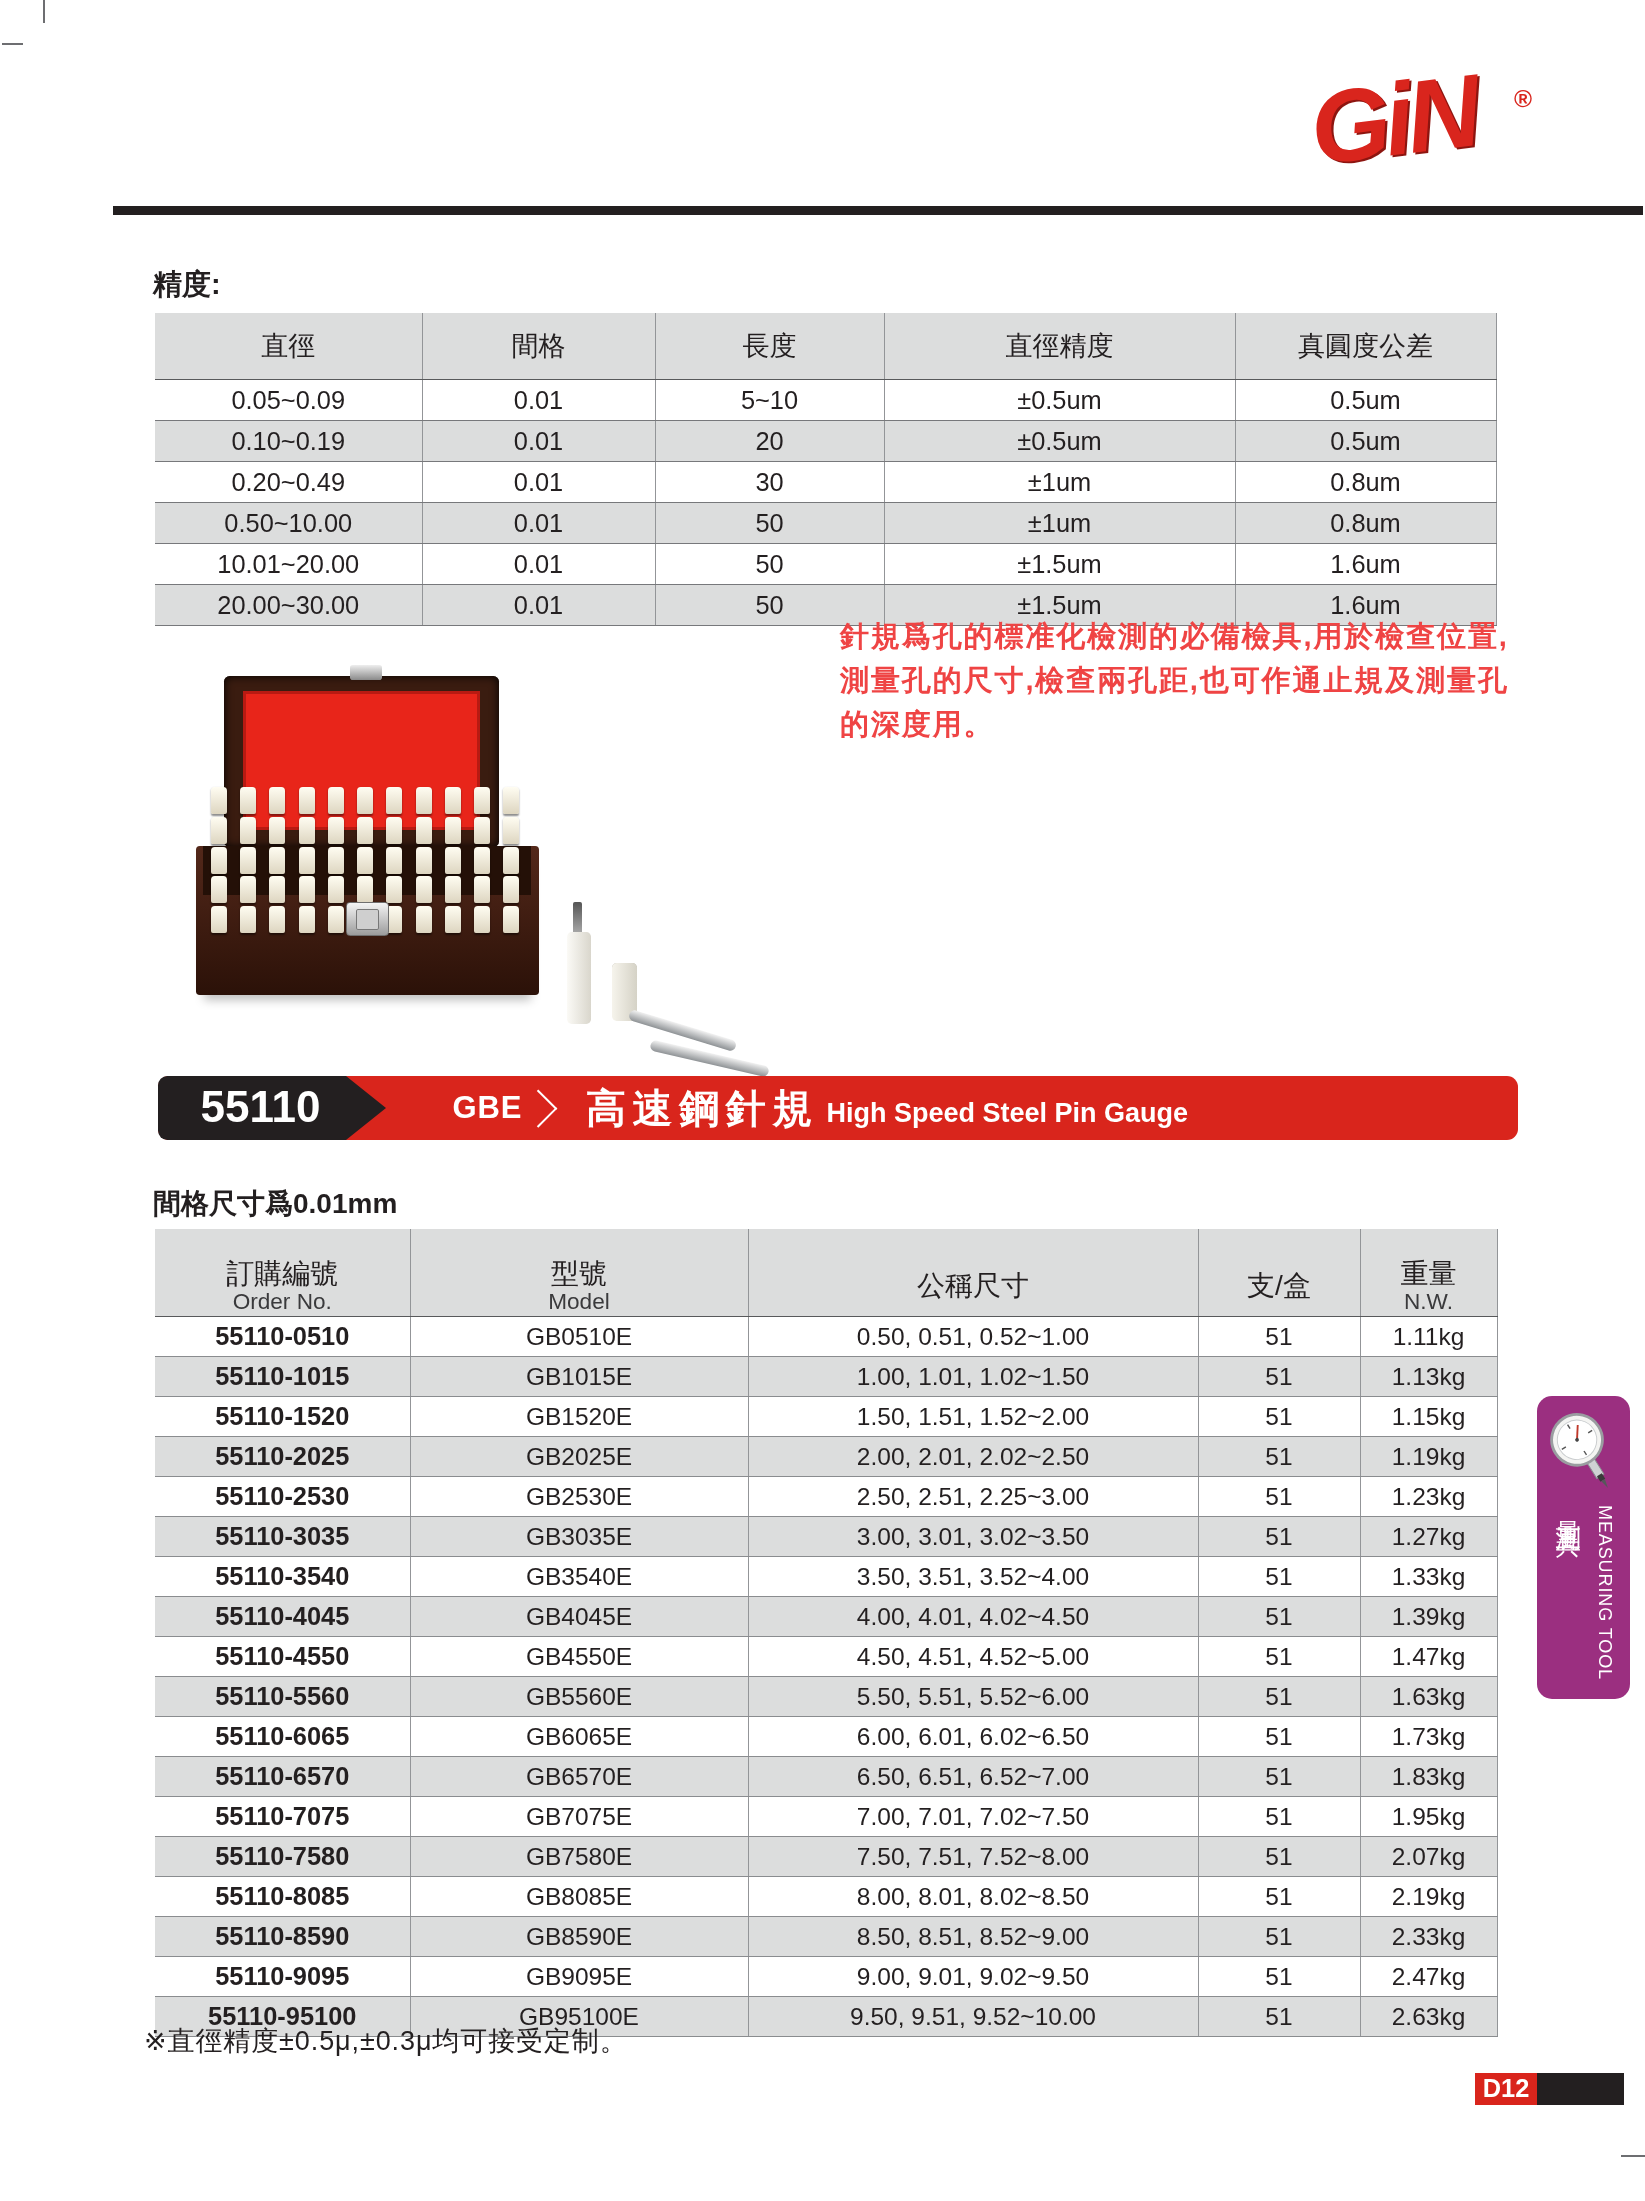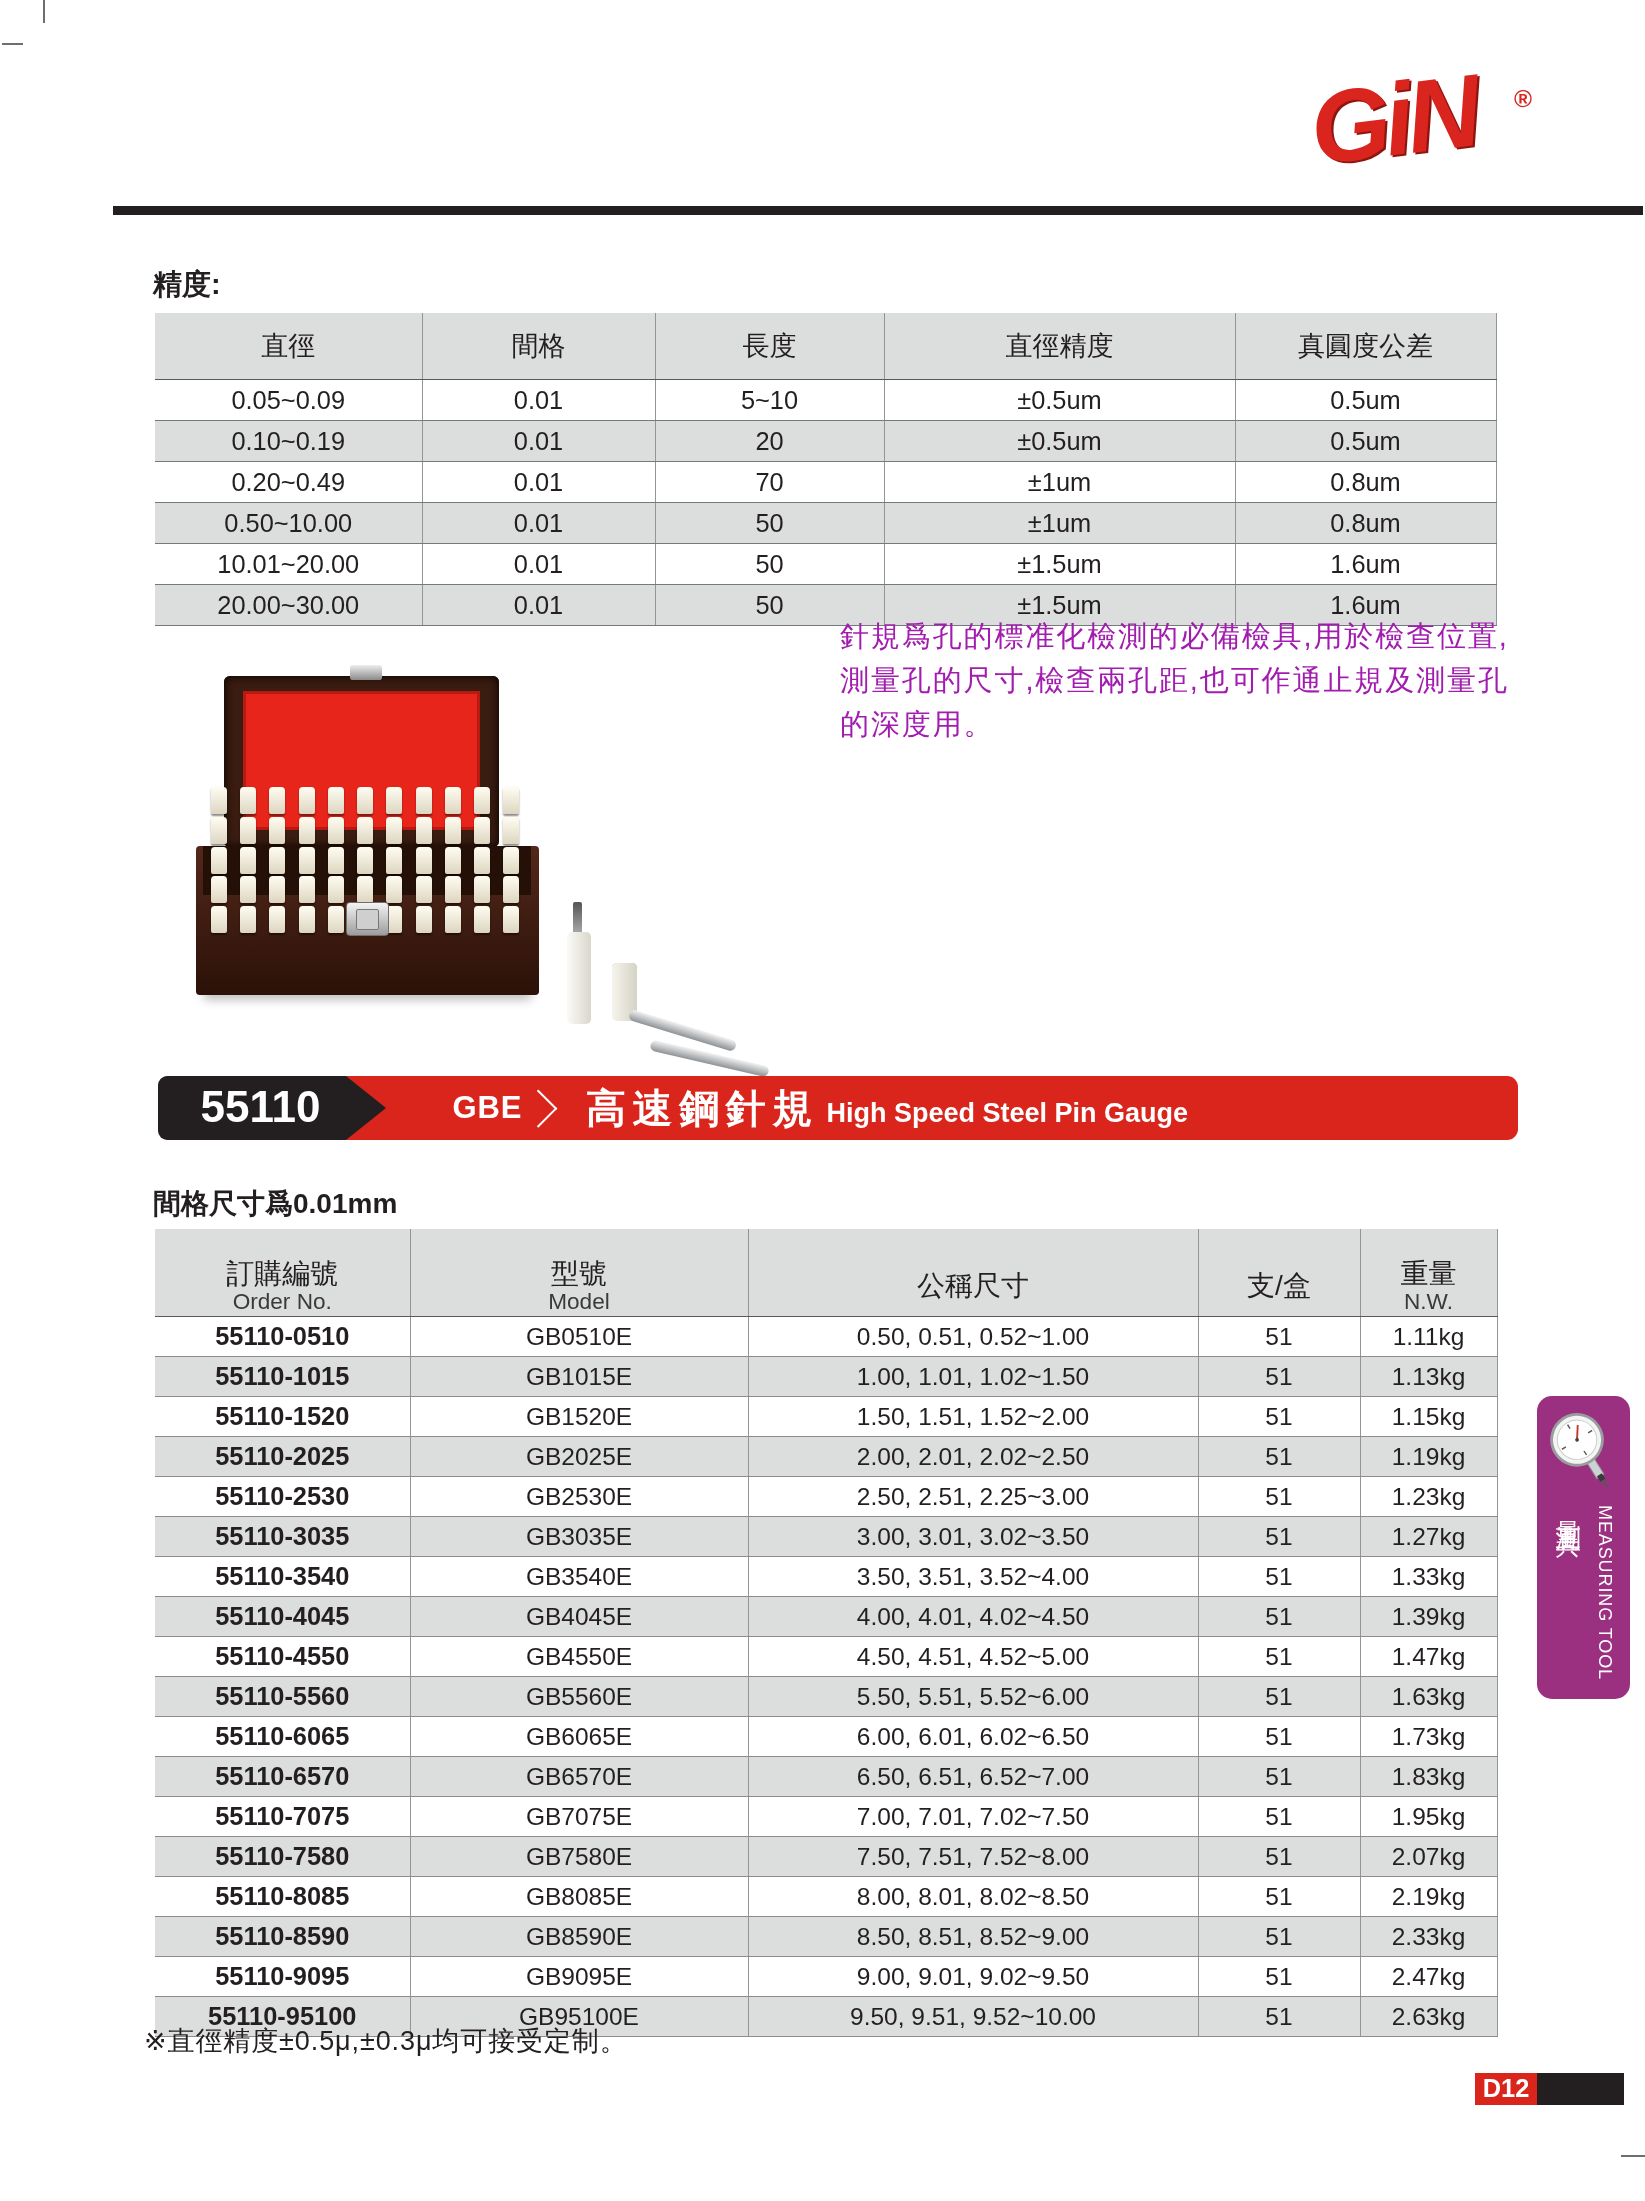--- a/index.html
+++ b/index.html
@@ -51,21 +51,21 @@
   .handle1{position:absolute;left:426px;top:282px;width:23.5px;height:92px;background:linear-gradient(90deg,#fbfaf6,#d9d6cc);border-radius:4.7px;}
   .handle1-tip{position:absolute;left:432px;top:252px;width:9.4px;height:32px;background:linear-gradient(#555,#aaa);border-radius:1.9px;}
   .handle2{position:absolute;left:471px;top:313px;width:25.4px;height:58px;background:linear-gradient(90deg,#f6f4ec,#d5d2c6);border-radius:4.7px;}
   .handle2-band{position:absolute;left:471px;top:313px;width:25.4px;height:13px;background:#b9b6ac;border-radius:4.7px 4.7px 0 0;}
   .steel-pin{position:absolute;height:11.3px;background:linear-gradient(#f2f2f2,#8f9396);border-radius:5.6px;}
   .steel-pin.p1{left:486px;top:375px;width:111px;transform:rotate(17deg);}
   .steel-pin.p2{left:508px;top:403px;width:121px;transform:rotate(13deg);}
   
   .desc{
     position:absolute;left:840px;top:614px;width:687px;
-    font-size:29px;line-height:1.52;letter-spacing:1.9px;white-space:pre-line;color:#a21caf;
+    font-size:29px;line-height:1.52;letter-spacing:1.9px;white-space:pre-line;color:#ef4444;font-weight:bold;
   }
   
   .banner{position:absolute;left:158px;top:1076px;width:1360px;height:64px;background:#d9251c;border-radius:11px;}
   .banner-black{position:absolute;left:0;top:0;width:188px;height:64px;background:#231f20;border-radius:9.4px 0 0 9.4px;}
   .banner-black-arrow{position:absolute;left:188px;top:0;width:0;height:0;border-top:32px solid transparent;border-bottom:32px solid transparent;border-left:40px solid #231f20;}
   .banner-code{position:absolute;left:0;top:0;width:205px;height:64px;line-height:62px;text-align:center;color:#fff;font-size:44px;font-weight:bold;}
   .banner-brand{position:absolute;left:254px;top:0;width:151px;height:64px;line-height:64px;text-align:center;color:#fff;font-size:31px;font-weight:bold;letter-spacing:0.9px;}
   .chev{position:absolute;left:367px;top:19px;width:24.5px;height:24.5px;border-top:2.8px solid #fff;border-right:2.8px solid #fff;transform:rotate(45deg);}
   .banner-title{position:absolute;left:428px;top:0;height:64px;display:flex;align-items:center;color:#fff;}
   .banner-title .zh{font-size:40px;font-weight:bold;letter-spacing:6.6px;}
@@ -144,21 +144,21 @@
         <tr>
           <td>0.10~0.19</td>
           <td>0.01</td>
           <td>20</td>
           <td>±0.5um</td>
           <td>0.5um</td>
         </tr>
         <tr>
           <td>0.20~0.49</td>
           <td>0.01</td>
-          <td>70</td>
+          <td>30</td>
           <td>±1um</td>
           <td>0.8um</td>
         </tr>
         <tr>
           <td>0.50~10.00</td>
           <td>0.01</td>
           <td>50</td>
           <td>±1um</td>
           <td>0.8um</td>
         </tr>

